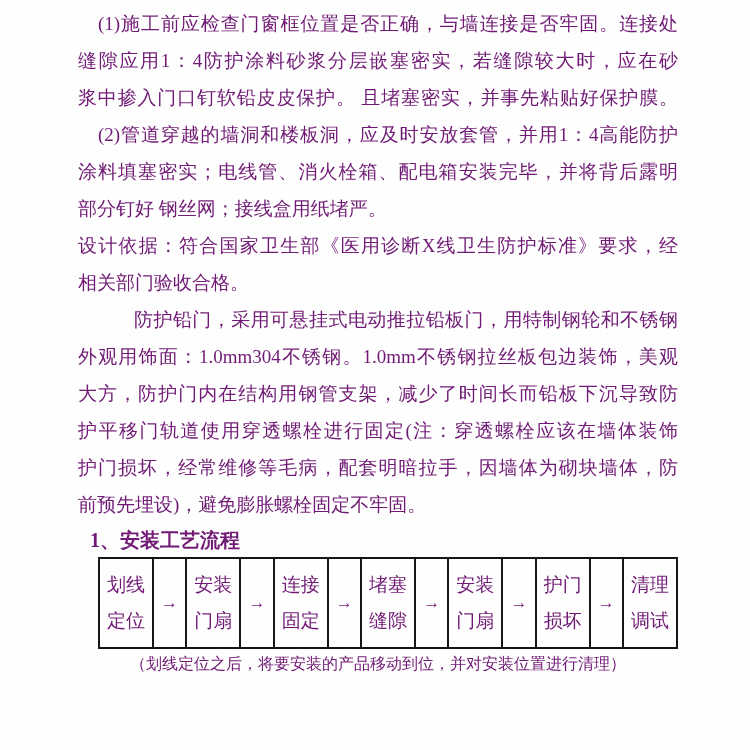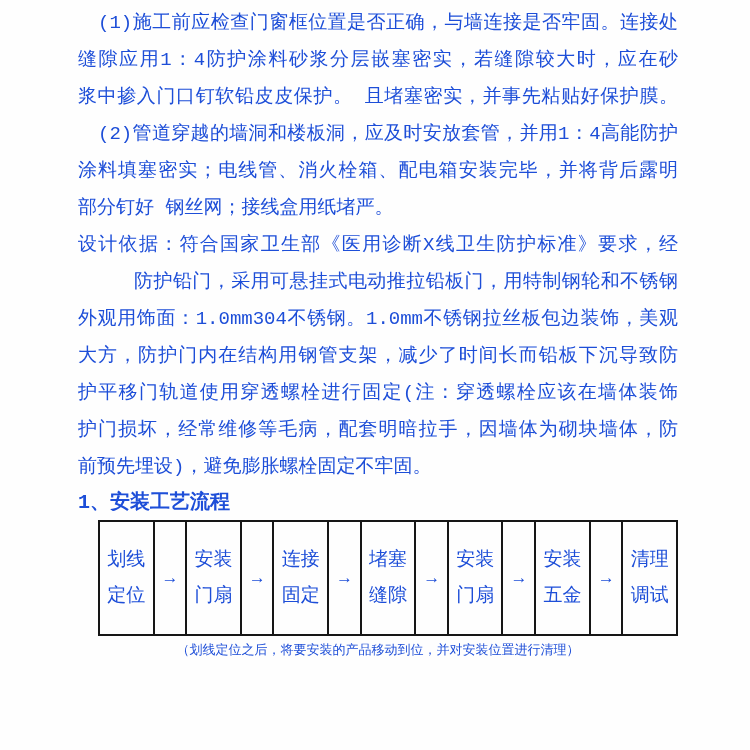--- a/index.html
+++ b/index.html
@@ -6,22 +6,22 @@
     margin: 0;
     padding: 0;
     background: #ffffff;
   }
   .page {
     position: relative;
     width: 750px;
     height: 750px;
     background: #fefefe;
     overflow: hidden;
-    font-family: Liberation Mono, monospace;
-    color: #1d4ed8;
+    font-family: Liberation Serif, serif;
+    color: #701a75;
   }
   .content {
     padding: 5px 72px 0 78px;
   }
   .ln {
     font-size: 19px;
     line-height: 37px;
     height: 37px;
     text-align: justify;
     white-space: nowrap;
@@ -30,20 +30,21 @@
   .ln.full {
     white-space: normal;
     text-align-last: justify;
   }
   .ind1 { text-indent: 20px; }
   .ind2 { text-indent: 56px; }
   .heading {
     font-size: 20px;
     font-weight: bold;
     line-height: 34px;
+    margin-left: 12px;
   }
   .subheading {
     font-size: 19px;
     line-height: 34px;
     margin-left: 112px;
   }
   table.flow {
     border-collapse: collapse;
     margin: 0 0 0 20px;
     table-layout: fixed;
@@ -51,48 +52,49 @@
   table.flow td {
     border: 2px solid #161616;
     text-align: center;
     vertical-align: middle;
     padding: 0;
   }
   table.flow td.step {
     width: 50px;
     font-size: 19px;
     line-height: 36px;
-    padding: 20px 4px;
+    padding: 8px 4px;
     word-break: break-all;
     margin-top: 45px;
   }
   table.flow td.arr {
     width: 35px;
     font-size: 17px;
   }
   .caption {
-    font-size: 13px;
+    font-size: 16px;
     line-height: 28px;
     text-align: center;
     margin-top: 1px;
   }
 </style>
 </head>
 <body>
 
 <div class="page">
   <div class="content">
 
     <div class="ln full ind1">(1)施工前应检查门窗框位置是否正确，与墙连接是否牢固。连接处</div>
     <div class="ln full">缝隙应用1：4防护涂料砂浆分层嵌塞密实，若缝隙较大时，应在砂</div>
     <div class="ln full">浆中掺入门口钉软铅皮皮保护。 且堵塞密实，并事先粘贴好保护膜。</div>
     <div class="ln full ind1">(2)管道穿越的墙洞和楼板洞，应及时安放套管，并用1：4高能防护</div>
     <div class="ln full">涂料填塞密实；电线管、消火栓箱、配电箱安装完毕，并将背后露明</div>
     <div class="ln">部分钉好 钢丝网；接线盒用纸堵严。</div>
     <div class="ln full">设计依据：符合国家卫生部《医用诊断X线卫生防护标准》要求，经</div>
+    <div class="ln">相关部门验收合格。</div>
     <div class="ln full ind2">防护铅门，采用可悬挂式电动推拉铅板门，用特制钢轮和不锈钢</div>
     <div class="ln full">外观用饰面：1.0mm304不锈钢。1.0mm不锈钢拉丝板包边装饰，美观</div>
     <div class="ln full">大方，防护门内在结构用钢管支架，减少了时间长而铅板下沉导致防</div>
     <div class="ln full">护平移门轨道使用穿透螺栓进行固定(注：穿透螺栓应该在墙体装饰</div>
     <div class="ln full">护门损坏，经常维修等毛病，配套明暗拉手，因墙体为砌块墙体，防</div>
     <div class="ln">前预先埋设)，避免膨胀螺栓固定不牢固。</div>
 
     <div class="heading">1、安装工艺流程</div>
 
     <table class="flow">
@@ -101,21 +103,21 @@
         <td class="step">划线定位</td>
         <td class="arr">→</td>
         <td class="step">安装门扇</td>
         <td class="arr">→</td>
         <td class="step">连接固定</td>
         <td class="arr">→</td>
         <td class="step">堵塞缝隙</td>
         <td class="arr">→</td>
         <td class="step">安装门扇</td>
         <td class="arr">→</td>
-        <td class="step">安装五金</td>
+        <td class="step">护门损坏</td>
         <td class="arr">→</td>
         <td class="step">清理调试</td>
       </tr>
     </tbody>
       </table>
 
     <div class="caption">（划线定位之后，将要安装的产品移动到位，并对安装位置进行清理）</div>
 
   </div>
 </div>

